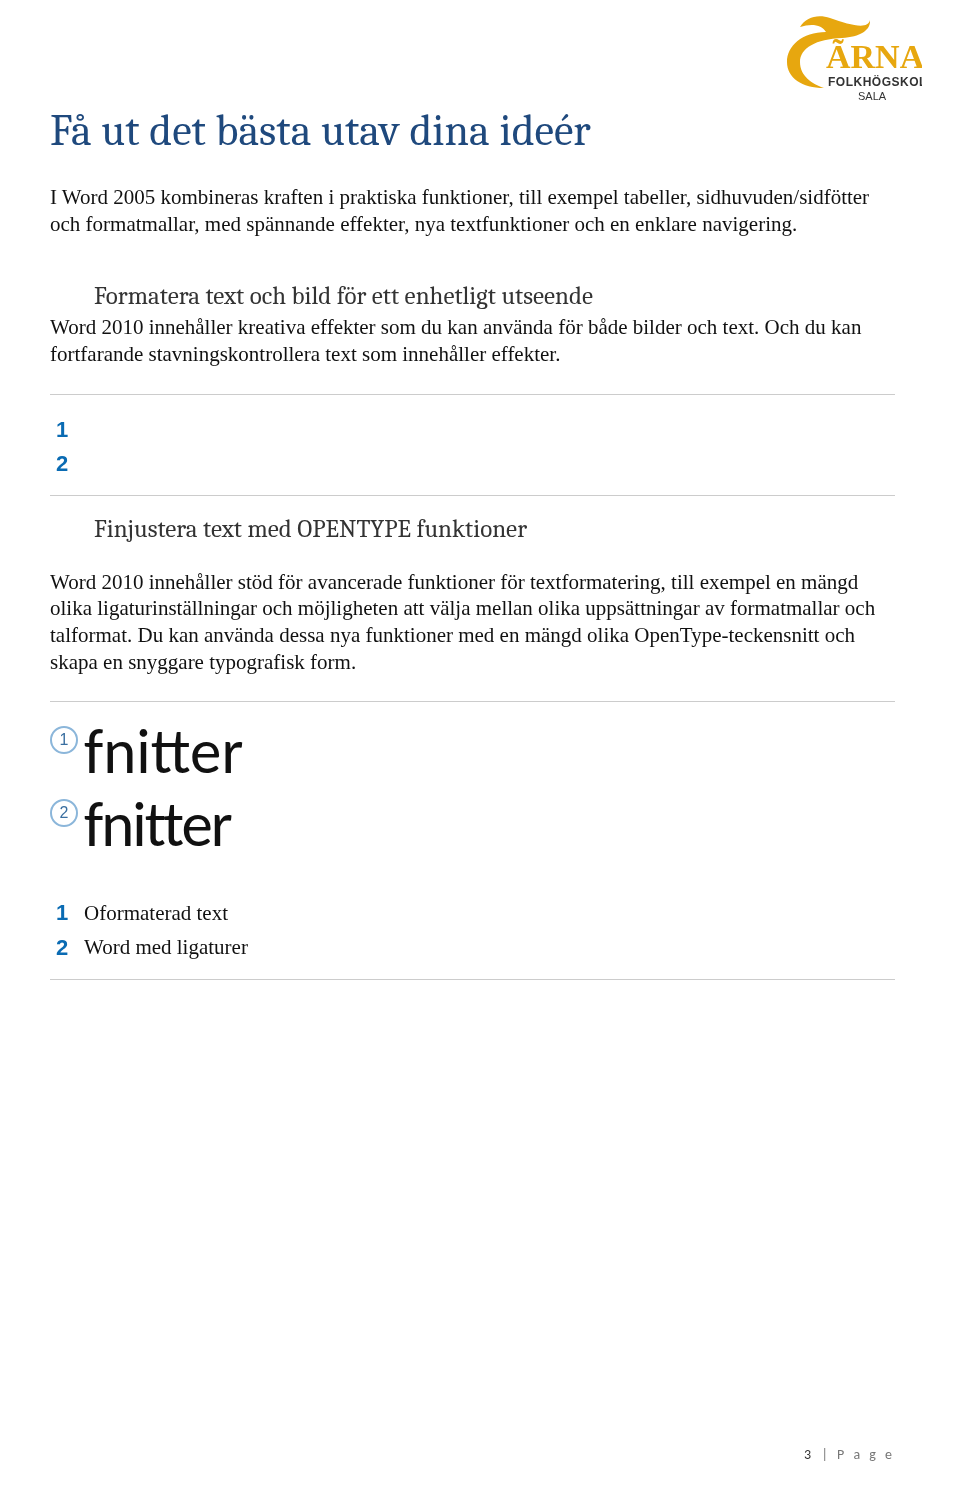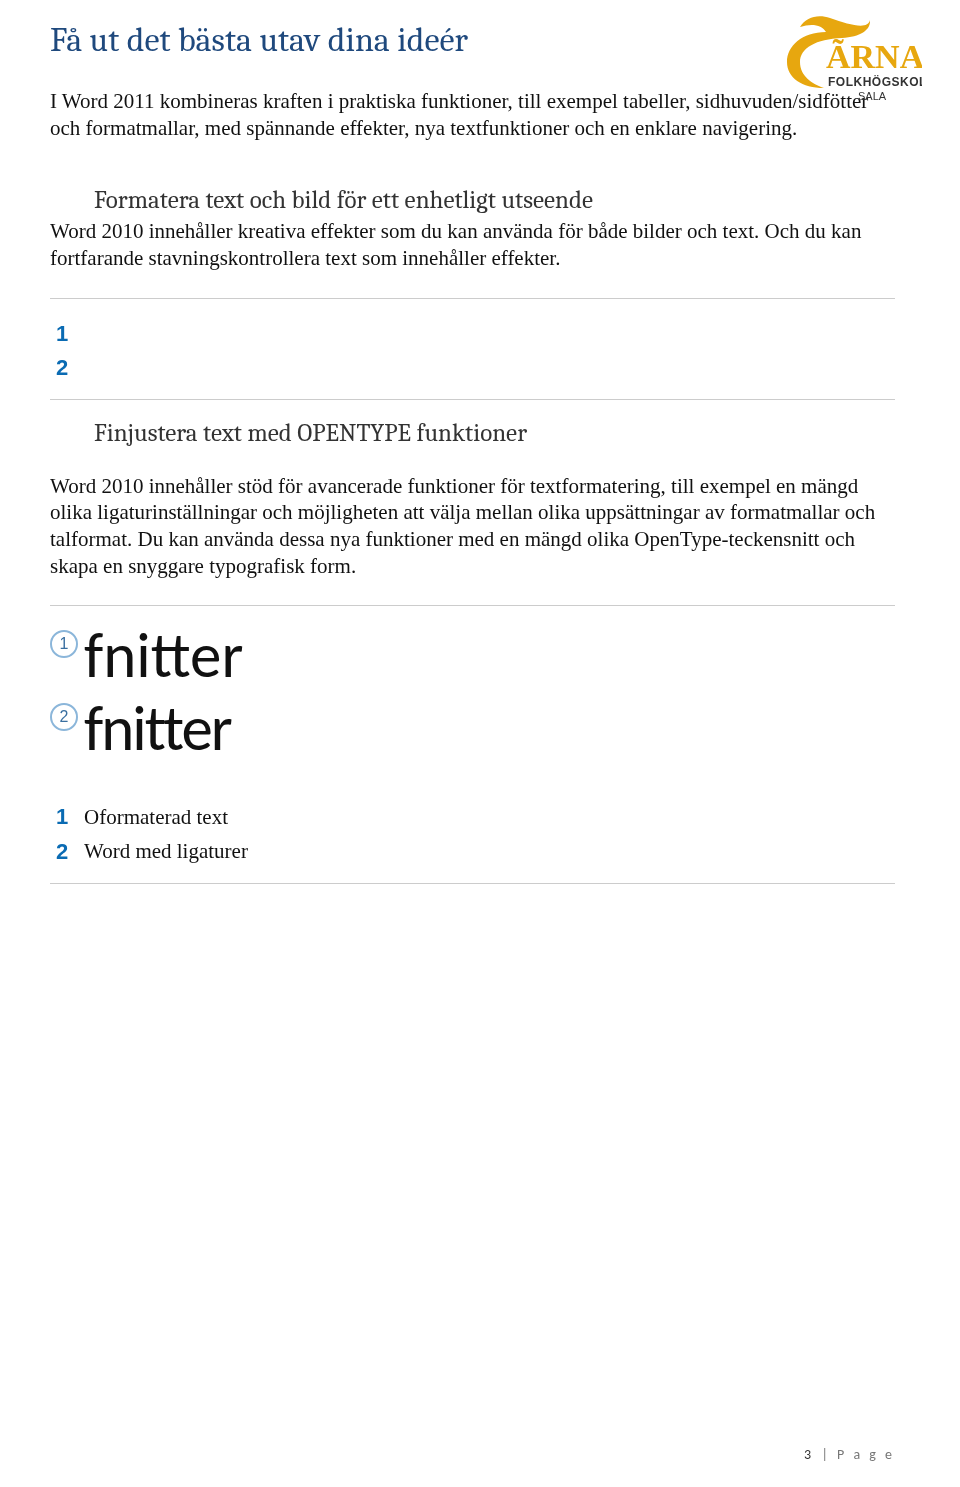--- a/index.html
+++ b/index.html
@@ -16,21 +16,22 @@
     position: absolute;
     top: 12px;
     right: 38px;
     width: 180px;
     height: 96px;
   }
   h1.main {
     font-family: Cambria, Georgia, "Times New Roman", serif;
     color: #1f497d;
     font-weight: 400;
-    font-size: 34px;
+    font-size: 44px;
+    margin-top: 85px;
     margin-bottom: 28px;
   }
   h2.sub {
     font-family: Cambria, Georgia, "Times New Roman", serif;
     color: #333;
     font-weight: 400;
     font-size: 25px;
     margin-bottom: 4px;
     margin-left: 44px;
   }
@@ -119,21 +120,21 @@
   <svg width="180" height="96" viewBox="0 0 180 96">
     <path d="M88 6 C76 2 64 5 58 15 C70 11 80 13 84 20 C60 20 45 34 45 50 C45 66 60 76 82 76 C70 72 58 64 58 50 C58 36 74 27 100 26 C118 25 129 18 128 8 C126 18 108 13 88 6 Z" fill="#e7a70f"></path>
     <text x="84" y="56" font-family="Georgia, serif" font-size="34" font-weight="700" fill="#e7a70f">ÃRNA</text>
     <text x="86" y="74" font-family="Arial, sans-serif" font-size="12" font-weight="700" fill="#333" letter-spacing="0.5">FOLKHÖGSKOLA</text>
     <text x="116" y="88" font-family="Arial, sans-serif" font-size="11" fill="#333">SALA</text>
   </svg>
 </div>
 
 <h1 class="main">Få ut det bästa utav dina ideér</h1>
 
-<p class="body">I Word 2011 kombineras kraften i praktiska funktioner, till exempel tabeller, sidhuvuden/sidfötter och formatmallar, med spännande effekter, nya textfunktioner och en enklare navigering.</p>
+<p class="body">I Word 2005 kombineras kraften i praktiska funktioner, till exempel tabeller, sidhuvuden/sidfötter och formatmallar, med spännande effekter, nya textfunktioner och en enklare navigering.</p>
 
 <div class="sect-gap"></div>
 
 <h2 class="sub">Formatera text och bild för ett enhetligt utseende</h2>
 <p class="body">Word 2010 innehåller kreativa effekter som du kan använda för både bilder och text. Och du kan fortfarande stavningskontrollera text som innehåller effekter.</p>
 
 <hr>
 
 <div class="list">
   <div class="item">

